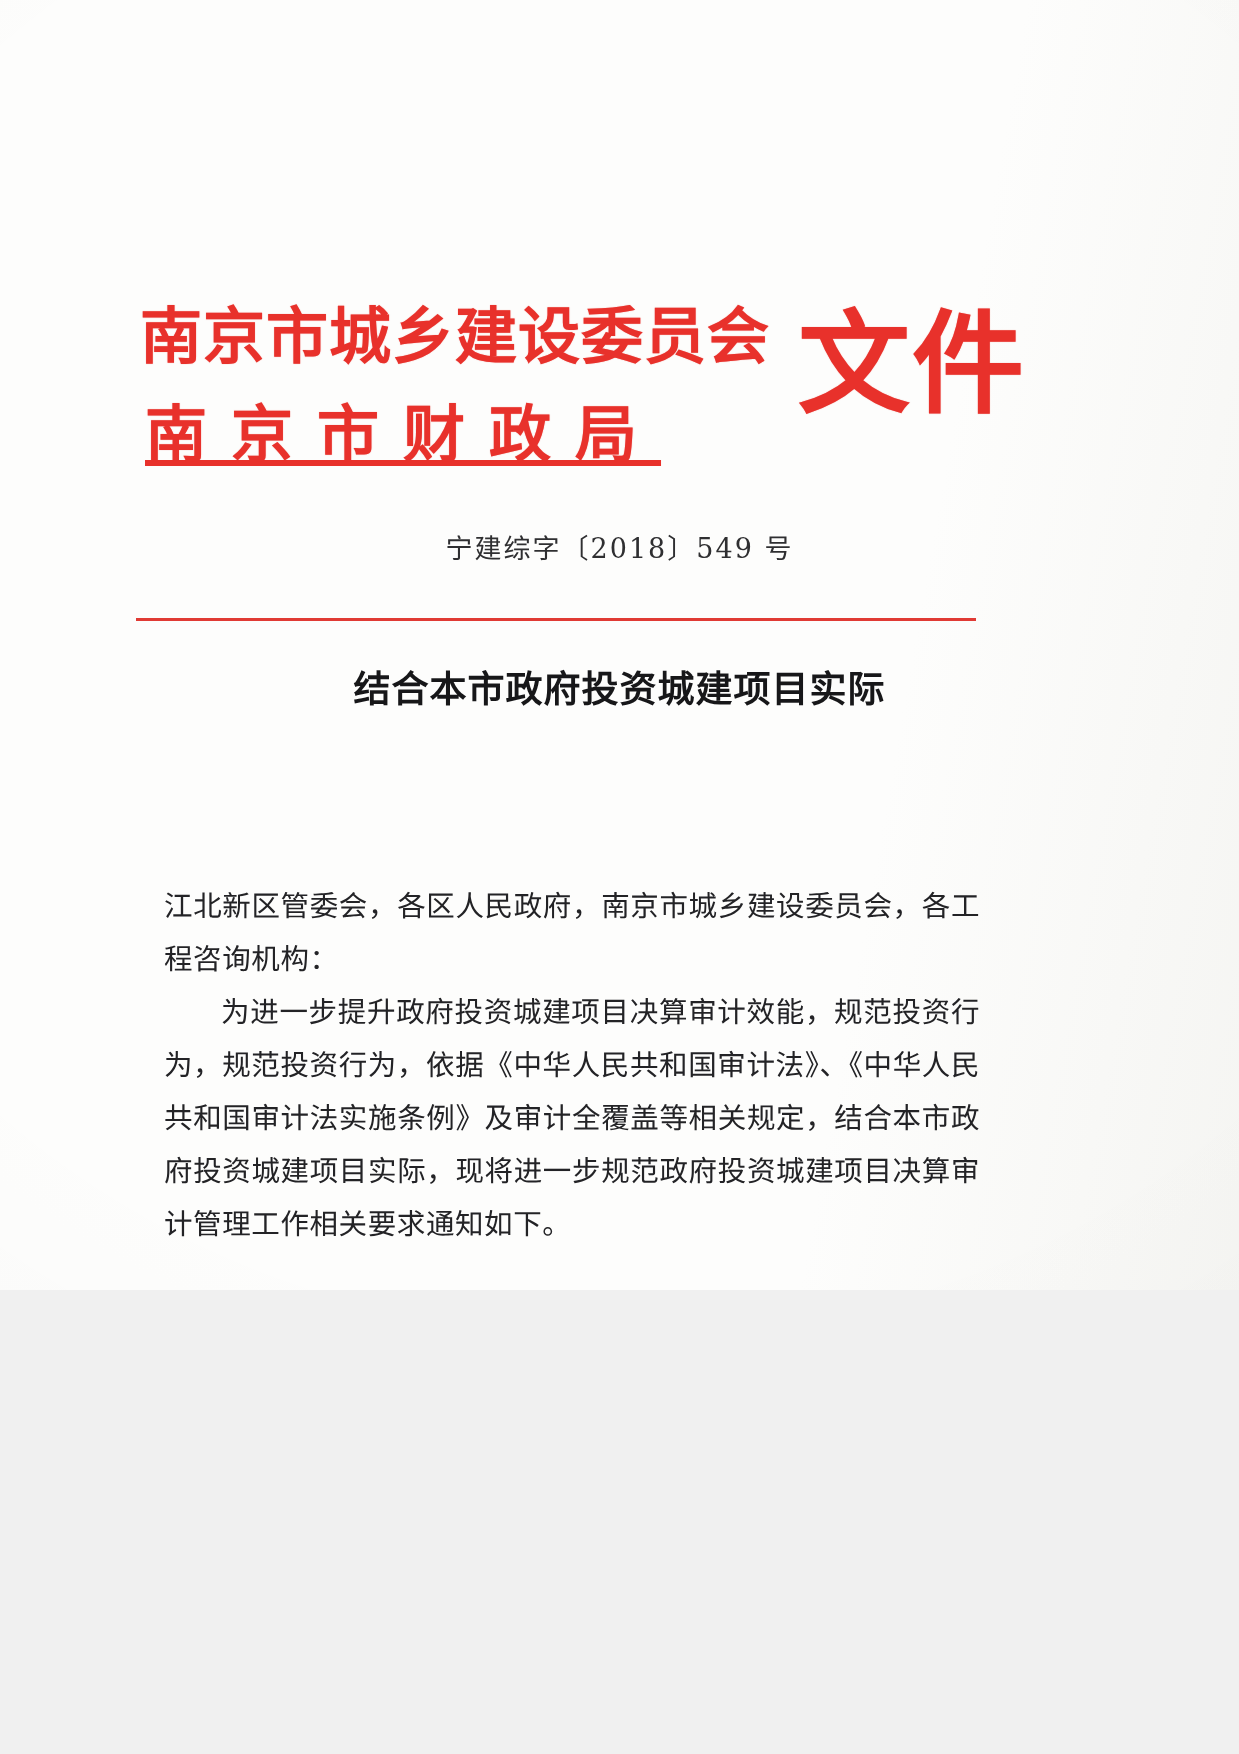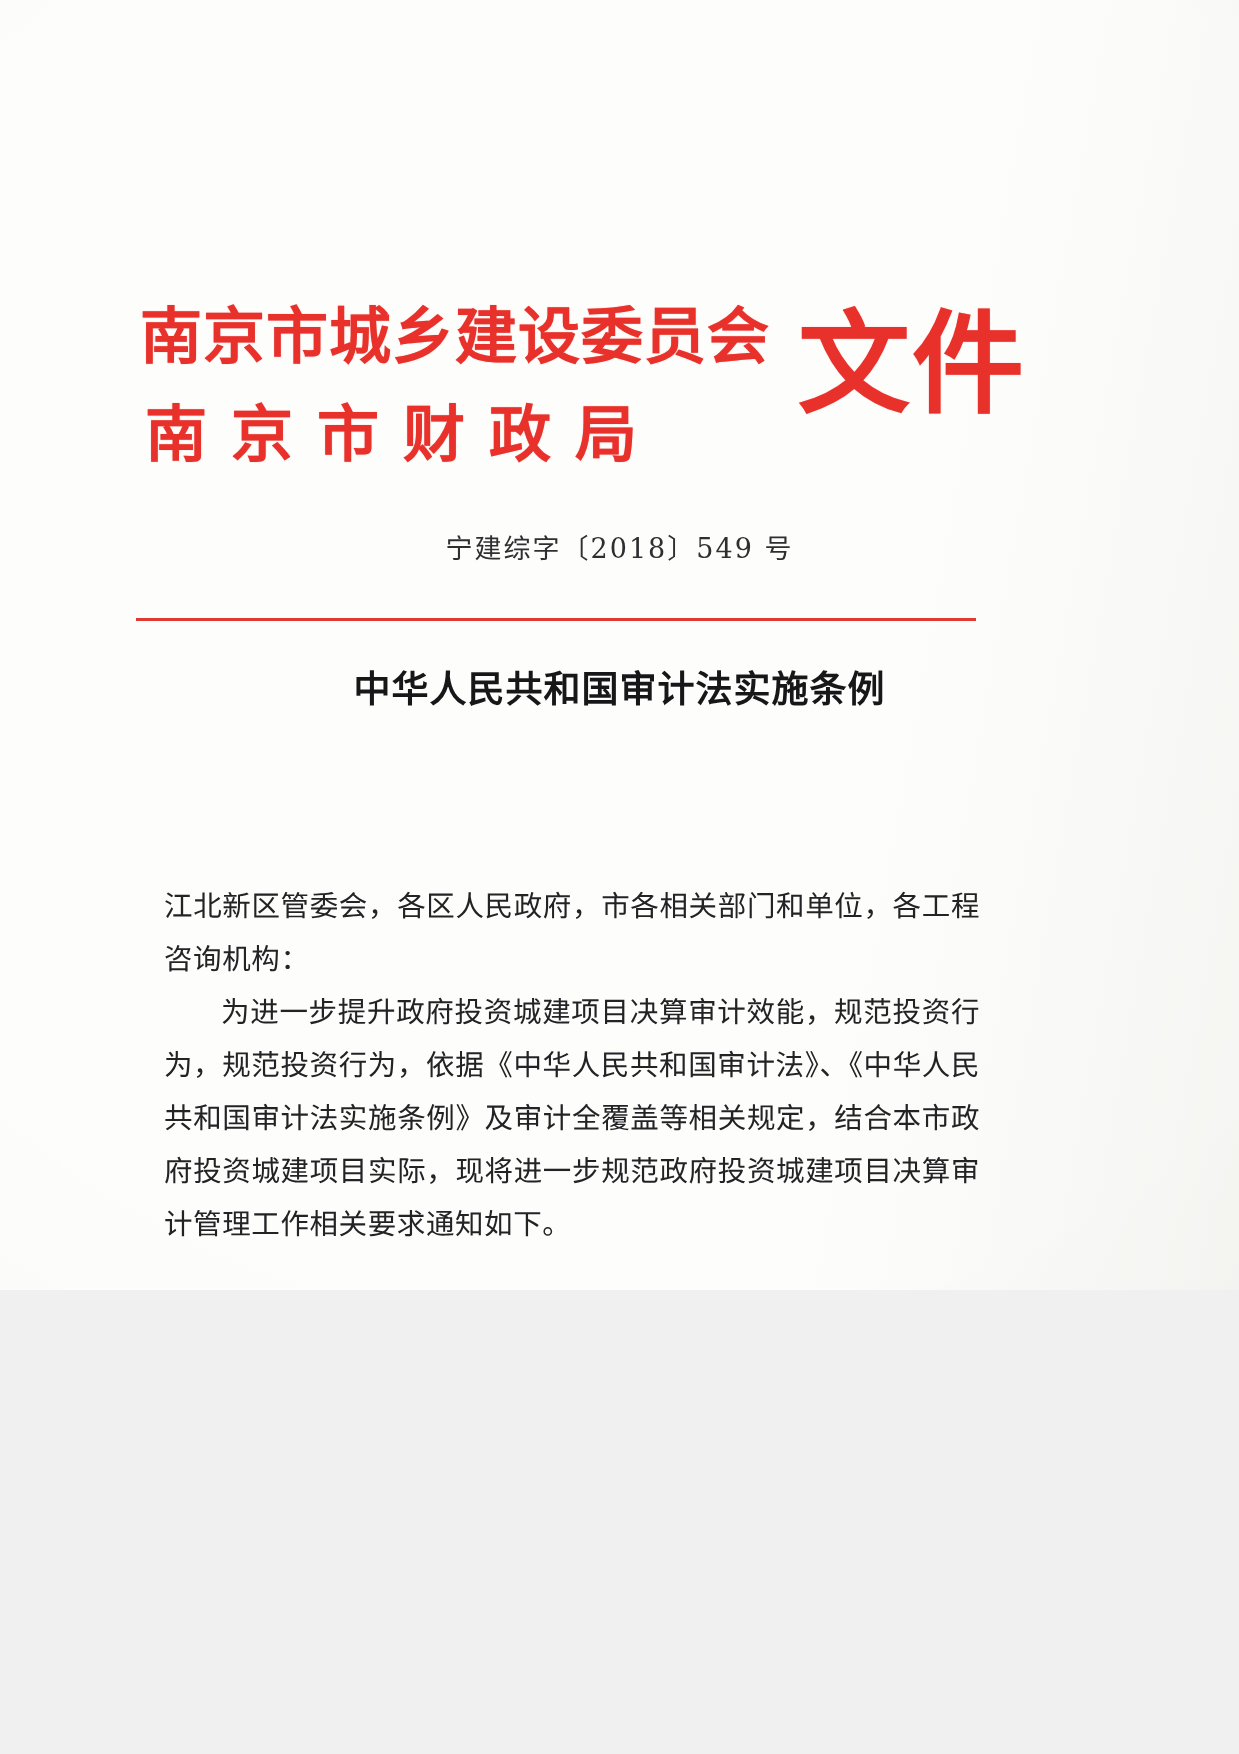--- a/index.html
+++ b/index.html
@@ -55,20 +55,21 @@
     letter-spacing: 0px;
     white-space: nowrap;
     text-shadow: 0 0 1px rgba(232,49,43,0.55);
   }
   .lh-line-1 {
     letter-spacing: 1px;
   }
   .lh-line-2 {
     letter-spacing: 24px;
     padding-left: 5px;
+    text-decoration: underline;
   }
   .lh-wen {
     position: absolute;
     left: 798px;
     top: 20px;
     color: #e8312b;
     font-family: "DejaVu Serif", "Liberation Serif", serif;
     font-weight: bold;
     font-size: 112px;
     line-height: 112px;
@@ -169,23 +170,23 @@
       <div class="lh-line lh-line-2">南京市财政局</div>
     </div>
     <div class="lh-wen">文件</div>
   </div>
 
   <div class="doc-number">宁建综字〔2018〕549 号</div>
 
   <div class="red-rule"></div>
 
   <div class="doc-title">
-    <div>中华人民共和国审计法实施条例</div>
+    <div>结合本市政府投资城建项目实际</div>
   </div>
 
   <div class="body-block">
-    <p>江北新区管委会，各区人民政府，市各相关部门和单位，各工程咨询机构：</p>
+    <p>江北新区管委会，各区人民政府，南京市城乡建设委员会，各工程咨询机构：</p>
     <p class="para-indent">为进一步提升政府投资城建项目决算审计效能，规范投资行为，规范投资行为，依据《中华人民共和国审计法》、《中华人民共和国审计法实施条例》及审计全覆盖等相关规定，结合本市政府投资城建项目实际，现将进一步规范政府投资城建项目决算审计管理工作相关要求通知如下。</p>
   </div>
 
   <div class="page-number">- 1 -</div>
 
 </div>
 
 </body></html>

